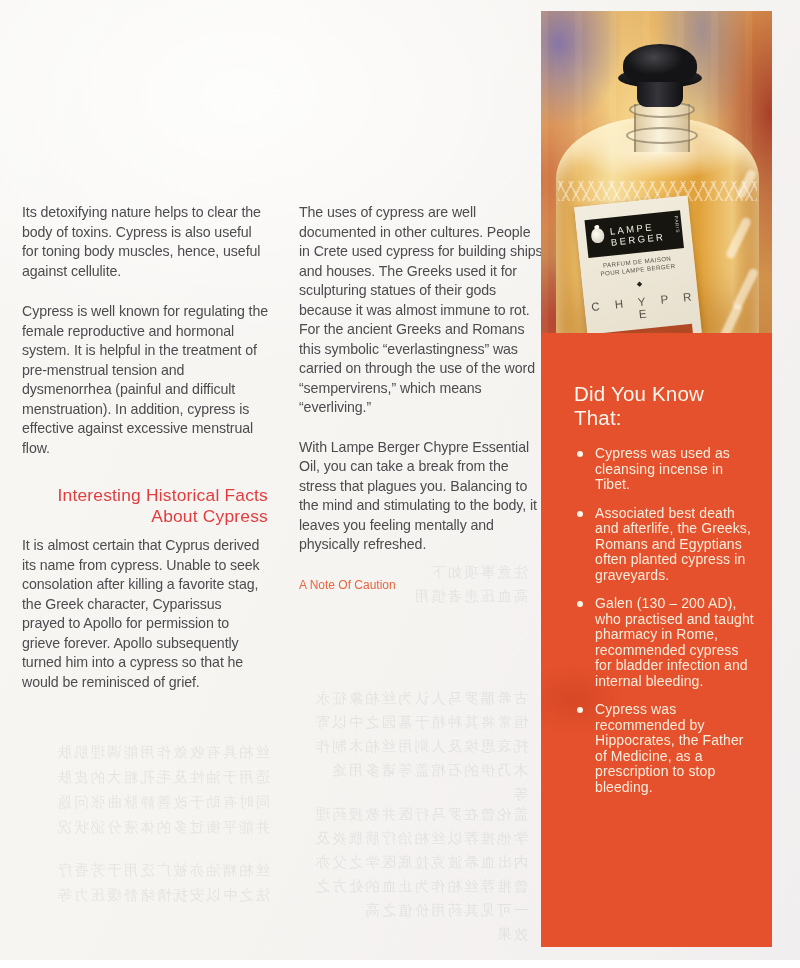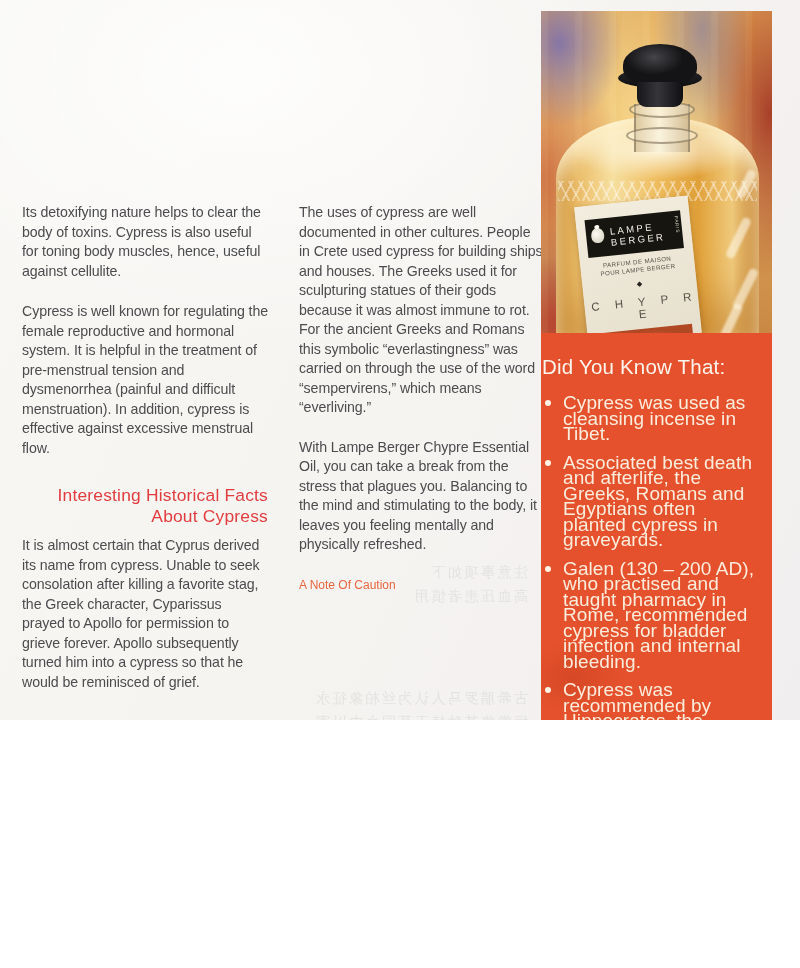--- a/index.html
+++ b/index.html
@@ -1,18 +1,18 @@
 <!DOCTYPE html>
 <html><head>
 <meta charset="utf-8">
 <style>
   html,body{margin:0;padding:0;}
   body{width:800px;height:968px;font-family:"Liberation Sans",sans-serif;}
   .page{
-    position:relative;width:800px;height:720px;overflow:hidden;
+    position:relative;width:800px;height:960px;overflow:hidden;
     background:
       radial-gradient(600px 400px at 30% 10%, rgba(255,255,255,.8), rgba(255,255,255,0) 70%),
       linear-gradient(115deg,#f8f7f4 0%,#f6f4f1 50%,#f1eeef 100%);
   }
   
   .col{position:absolute;top:203px;}
   .col-left{left:22px;width:246px;}
   .col-mid{left:299px;width:246px;}
   .body-text{font-size:14.2px;line-height:19.5px;letter-spacing:-.1px;color:#4c4c4f;margin:0 0 21px;}
   .col-mid .body-text{margin:0 0 20px;}
@@ -72,25 +72,25 @@
   .lamp-icon:before{content:"";position:absolute;left:4px;top:-3px;width:5px;height:4px;background:#fdfbf4;border-radius:2px;}
   .brand-lines{color:#f4f1e7;font-size:9.5px;line-height:11px;letter-spacing:2.4px;}
   .paris{position:absolute;right:2px;top:5px;writing-mode:vertical-rl;font-size:4.6px;letter-spacing:.8px;color:#d9d5c7;}
   .label-sub{margin-top:5px;text-align:center;font-size:6.2px;line-height:7.6px;letter-spacing:.4px;color:#56524a;}
   .diamond-mark{text-align:center;font-size:7px;color:#26241e;margin-top:7px;}
   .chypre{text-align:center;font-size:11.5px;letter-spacing:6px;padding-left:6px;color:#56524a;margin-top:8px;}
   .label-art{margin:9px auto 0;width:96px;height:48px;
       background:radial-gradient(42px 24px at 58% 55%, #e08a4a, #c2552a 70%, #b04824),
                  radial-gradient(20px 10px at 25% 30%, #e9a96a, rgba(233,169,106,0) 70%);}
   
-  .didyouknow{position:relative;padding:22px 16px 0 1px;
-      background:radial-gradient(70px 50px at 14% 78%, rgba(150,30,10,.18), rgba(150,30,10,0) 75%);}
+  .didyouknow{position:relative;padding:22px 16px 0 33px;
+      background:radial-gradient(70px 50px at 14% 78%, rgba(150,30,10,.18), rgba(150,30,10,0) 75%);margin-top:27px;}
   .dyk-title{font-weight:normal;color:#fcf6ee;font-size:20.5px;letter-spacing:.2px;margin:0 0 16px;}
   .dyk-list{list-style:none;margin:0;padding:0 0 0 3px;}
-  .dyk-item{display:flex;margin-bottom:13px;color:#fbeddd;font-size:19px;line-height:15.5px;letter-spacing:.1px;}
+  .dyk-item{display:flex;margin-bottom:13px;color:#fbeddd;font-size:14px;line-height:15.5px;letter-spacing:.1px;}
   .bullet-dot{flex:none;width:6px;height:6px;border-radius:50%;background:#fdf3e6;margin:5px 12px 0 0;}
   
   .bleed{position:absolute;color:#6e7f7c;opacity:.13;filter:blur(.7px);transform:scaleX(-1);
       font-size:14.5px;letter-spacing:2px;}
   .bleed div{white-space:nowrap;}
   .bleed-a{left:20px;top:740px;width:250px;line-height:25px;}
   .bleed-b{left:20px;top:858px;width:250px;line-height:25px;}
   .bleed-c{left:300px;top:560px;width:228px;line-height:24px;}
   .bleed-d{left:286px;top:686px;width:242px;line-height:24px;}
   .bleed-e{left:286px;top:802px;width:242px;line-height:24px;}

